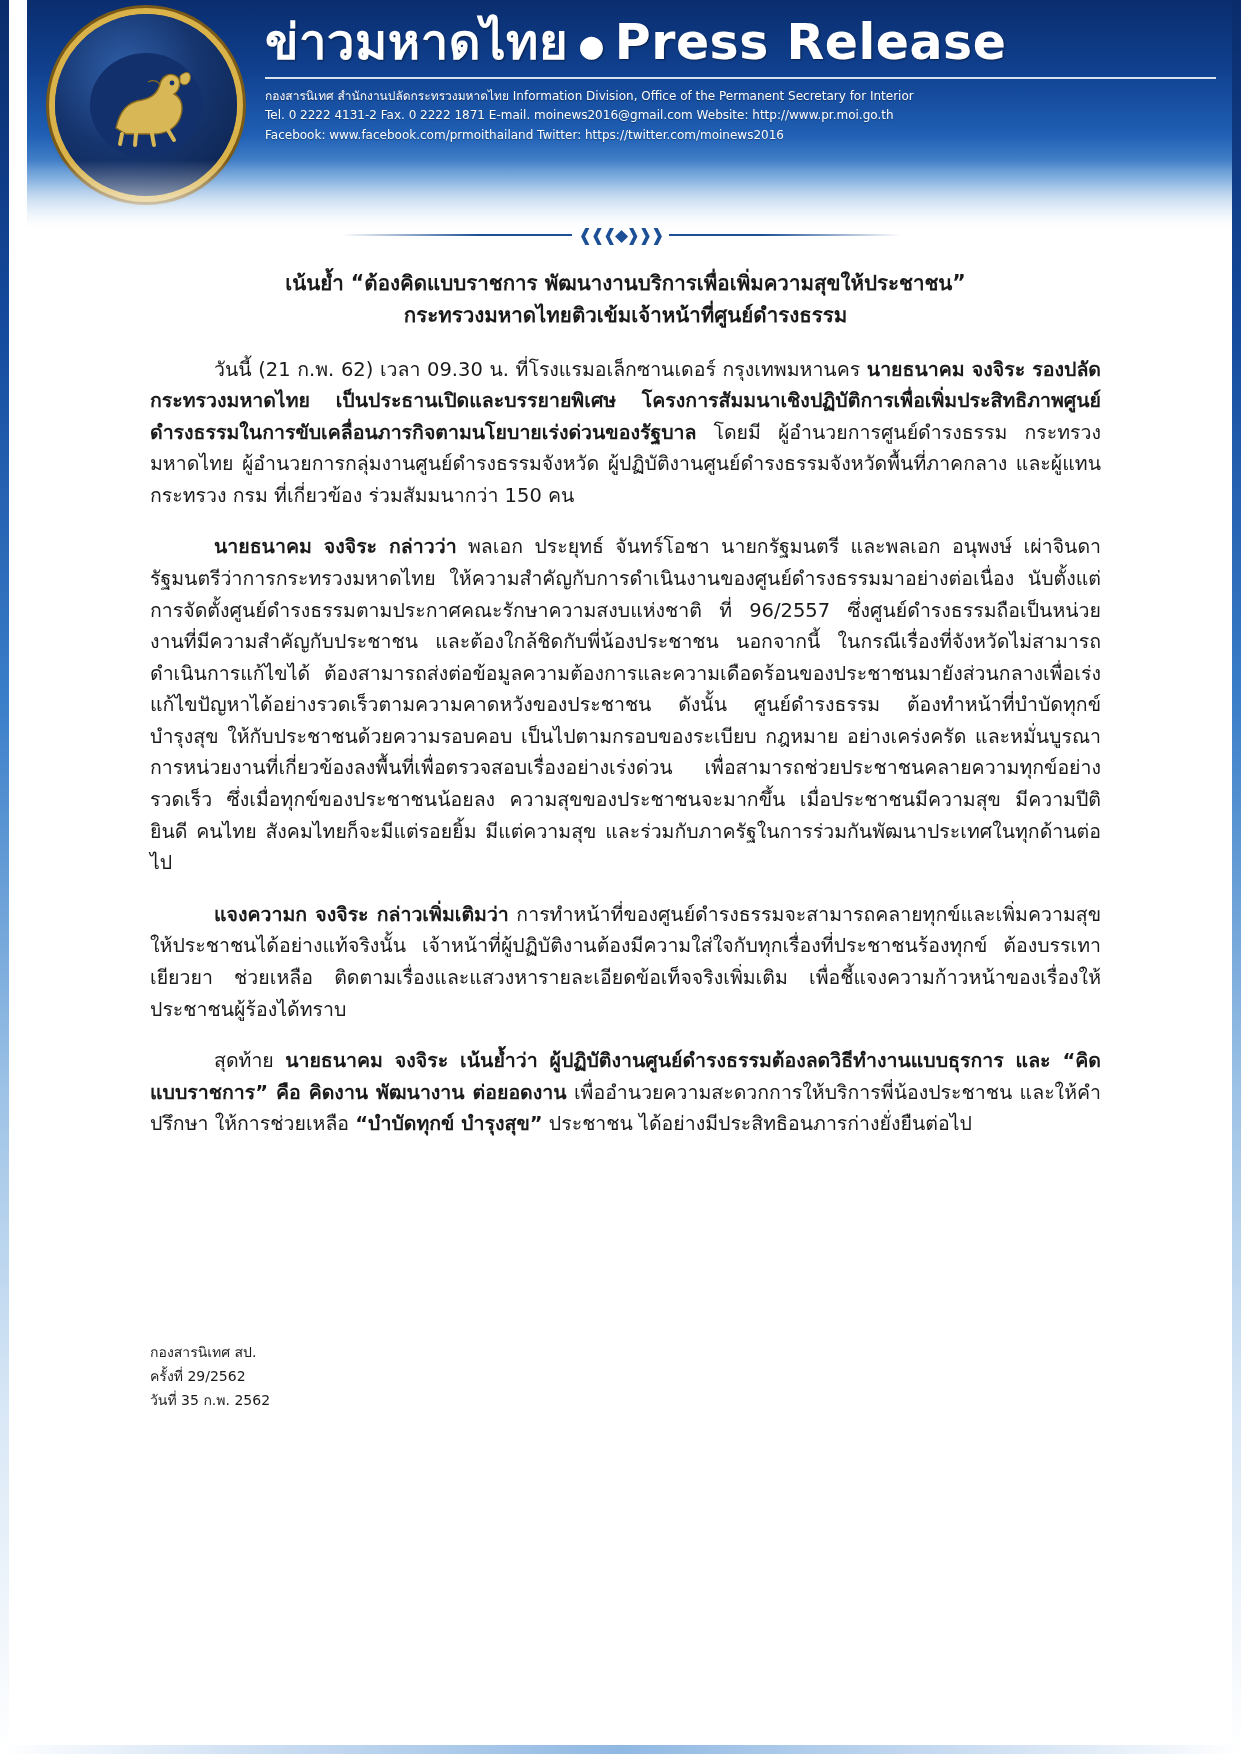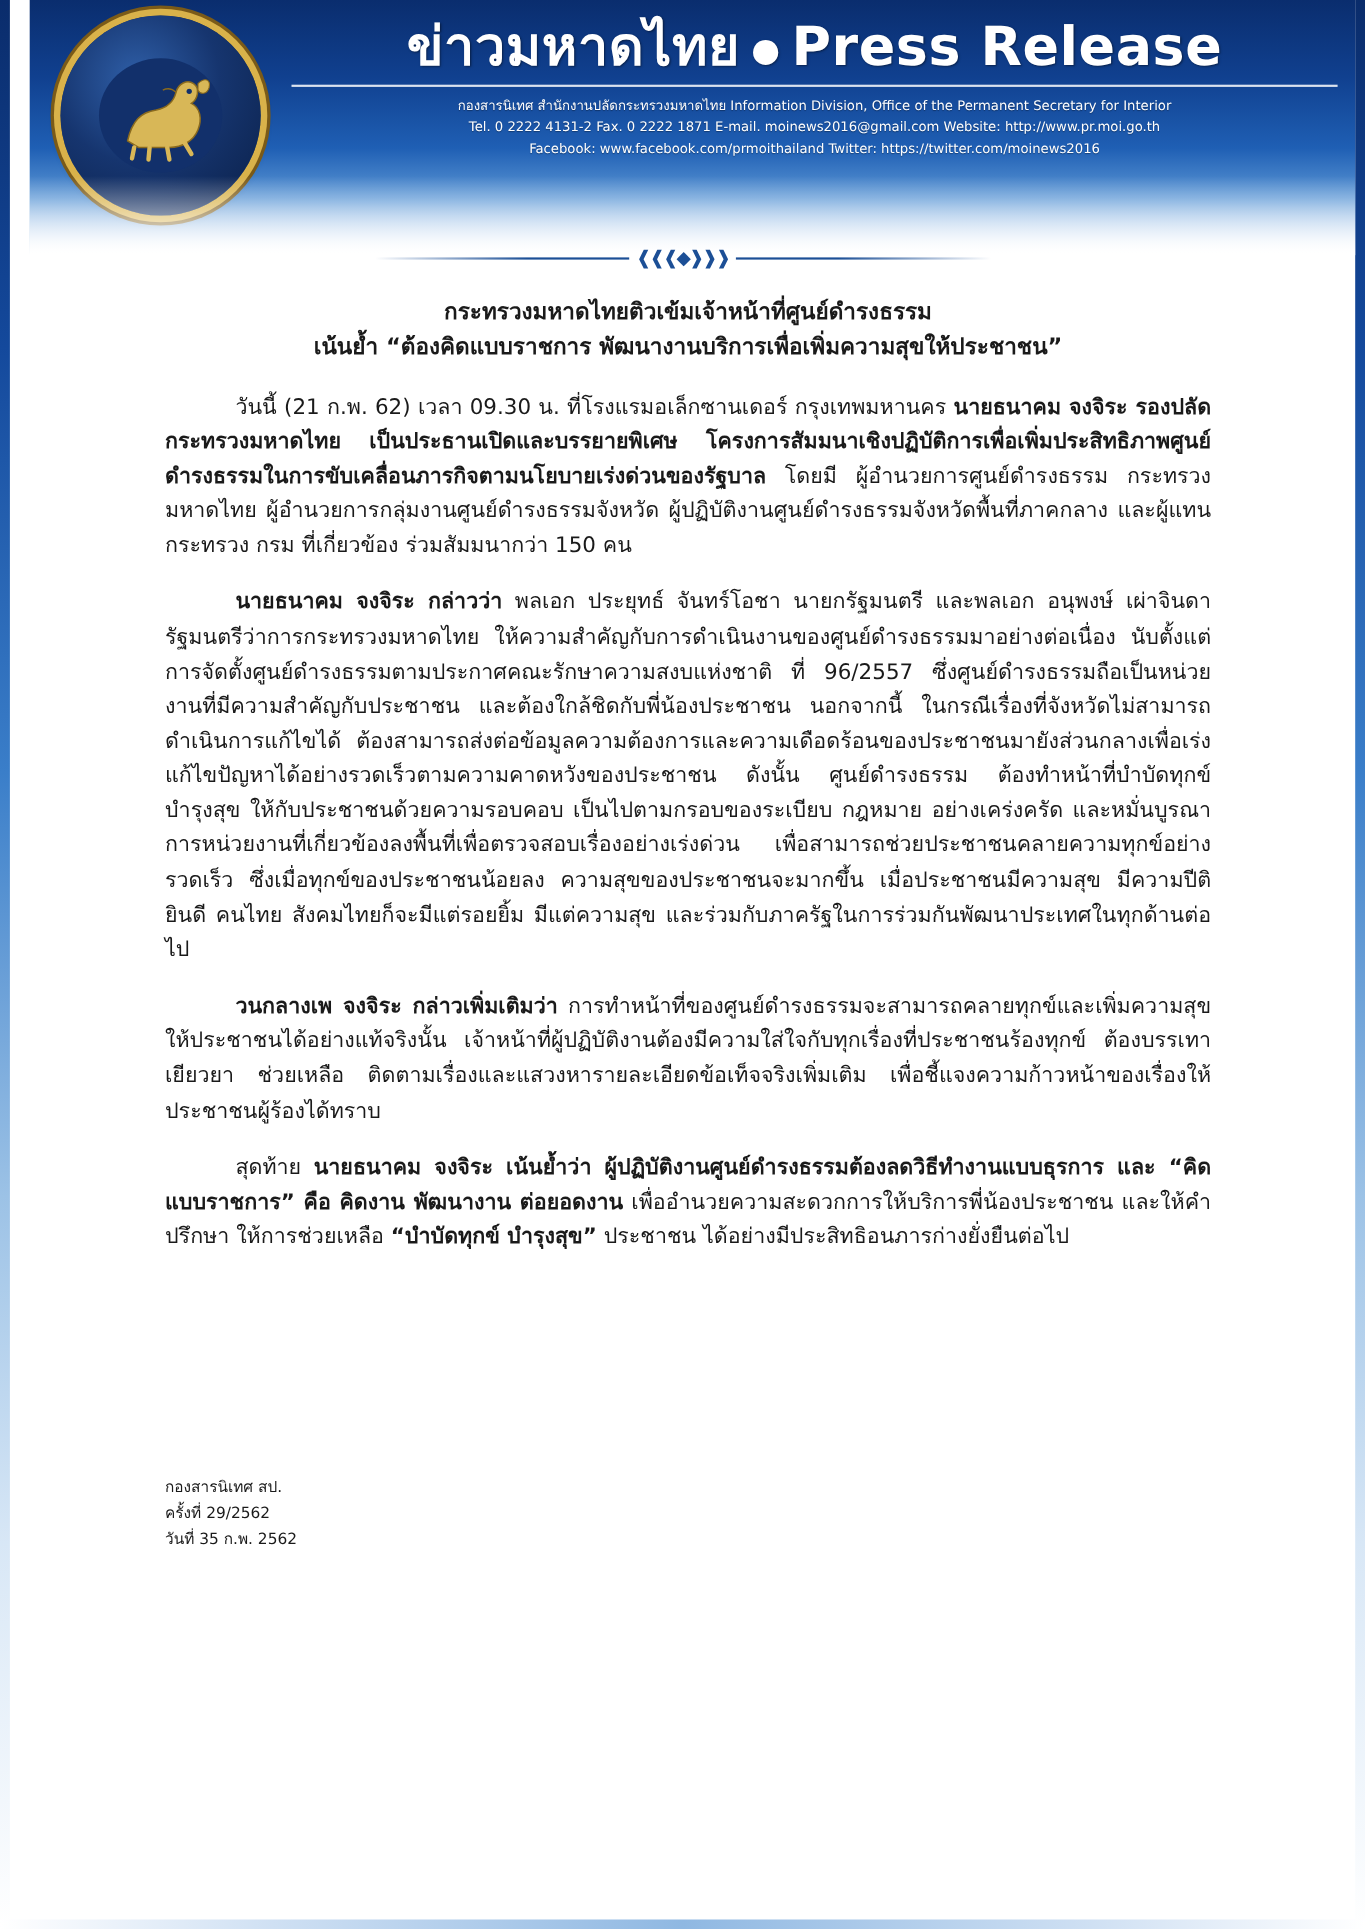--- a/index.html
+++ b/index.html
@@ -49,21 +49,20 @@
 
   
   .header {
     position: absolute;
     left: 27px;
     right: 9px;
     top: 0;
     height: 232px;
     background: linear-gradient(180deg, #0a2d6e 0%, #10408f 30%, #1f5fb4 58%, #5d98d6 78%, #b8d2ee 92%, #ffffff 100%);
     overflow: hidden;
-    text-align: center;
   }
   .header-wave {
     position: absolute;
     left: 0; right: 0; bottom: 0; height: 72px;
     background: linear-gradient(180deg, rgba(255,255,255,0) 0%, rgba(255,255,255,0.55) 55%, rgba(255,255,255,1) 100%);
   }
   .emblem {
     position: absolute;
     left: 28px;
     top: 14px;
@@ -223,27 +222,27 @@
   </div>
 
   <div class="divider">
     <div class="seg"></div>
     <div class="orn">❰❰❰◆❱❱❱</div>
     <div class="seg right"></div>
   </div>
 
   <div class="content">
     <div class="doc-title">
+      <div>เน้นย้ำ “ต้องคิดแบบราชการ พัฒนางานบริการเพื่อเพิ่มความสุขให้ประชาชน”</div>
       <div>กระทรวงมหาดไทยติวเข้มเจ้าหน้าที่ศูนย์ดำรงธรรม</div>
-      <div>เน้นย้ำ “ต้องคิดแบบราชการ พัฒนางานบริการเพื่อเพิ่มความสุขให้ประชาชน”</div>
     </div>
     <div id="paragraphs">
         <p class="para"><span>วันนี้ (21 ก.พ. 62) เวลา 09.30 น. ที่โรงแรมอเล็กซานเดอร์ กรุงเทพมหานคร </span><b>นายธนาคม จงจิระ รองปลัดกระทรวงมหาดไทย เป็นประธานเปิดและบรรยายพิเศษ โครงการสัมมนาเชิงปฏิบัติการเพื่อเพิ่มประสิทธิภาพศูนย์ดำรงธรรมในการขับเคลื่อนภารกิจตามนโยบายเร่งด่วนของรัฐบาล</b><span> โดยมี ผู้อำนวยการศูนย์ดำรงธรรม กระทรวงมหาดไทย ผู้อำนวยการกลุ่มงานศูนย์ดำรงธรรมจังหวัด ผู้ปฏิบัติงานศูนย์ดำรงธรรมจังหวัดพื้นที่ภาคกลาง และผู้แทนกระทรวง กรม ที่เกี่ยวข้อง ร่วมสัมมนากว่า 150 คน</span></p>
         <p class="para"><b>นายธนาคม จงจิระ กล่าวว่า</b><span> พลเอก ประยุทธ์ จันทร์โอชา นายกรัฐมนตรี และพลเอก อนุพงษ์ เผ่าจินดา รัฐมนตรีว่าการกระทรวงมหาดไทย ให้ความสำคัญกับการดำเนินงานของศูนย์ดำรงธรรมมาอย่างต่อเนื่อง นับตั้งแต่การจัดตั้งศูนย์ดำรงธรรมตามประกาศคณะรักษาความสงบแห่งชาติ ที่ 96/2557 ซึ่งศูนย์ดำรงธรรมถือเป็นหน่วยงานที่มีความสำคัญกับประชาชน และต้องใกล้ชิดกับพี่น้องประชาชน นอกจากนี้ ในกรณีเรื่องที่จังหวัดไม่สามารถดำเนินการแก้ไขได้ ต้องสามารถส่งต่อข้อมูลความต้องการและความเดือดร้อนของประชาชนมายังส่วนกลางเพื่อเร่งแก้ไขปัญหาได้อย่างรวดเร็วตามความคาดหวังของประชาชน ดังนั้น ศูนย์ดำรงธรรม ต้องทำหน้าที่บำบัดทุกข์ บำรุงสุข ให้กับประชาชนด้วยความรอบคอบ เป็นไปตามกรอบของระเบียบ กฎหมาย อย่างเคร่งครัด และหมั่นบูรณาการหน่วยงานที่เกี่ยวข้องลงพื้นที่เพื่อตรวจสอบเรื่องอย่างเร่งด่วน เพื่อสามารถช่วยประชาชนคลายความทุกข์อย่างรวดเร็ว ซึ่งเมื่อทุกข์ของประชาชนน้อยลง ความสุขของประชาชนจะมากขึ้น เมื่อประชาชนมีความสุข มีความปีติยินดี คนไทย สังคมไทยก็จะมีแต่รอยยิ้ม มีแต่ความสุข และร่วมกับภาครัฐในการร่วมกันพัฒนาประเทศในทุกด้านต่อไป</span></p>
-        <p class="para"><b>วนกลางเพ จงจิระ กล่าวเพิ่มเติมว่า</b><span> การทำหน้าที่ของศูนย์ดำรงธรรมจะสามารถคลายทุกข์และเพิ่มความสุขให้ประชาชนได้อย่างแท้จริงนั้น เจ้าหน้าที่ผู้ปฏิบัติงานต้องมีความใส่ใจกับทุกเรื่องที่ประชาชนร้องทุกข์ ต้องบรรเทาเยียวยา ช่วยเหลือ ติดตามเรื่องและแสวงหารายละเอียดข้อเท็จจริงเพิ่มเติม เพื่อชี้แจงความก้าวหน้าของเรื่องให้ประชาชนผู้ร้องได้ทราบ</span></p>
+        <p class="para"><b>แจงความก จงจิระ กล่าวเพิ่มเติมว่า</b><span> การทำหน้าที่ของศูนย์ดำรงธรรมจะสามารถคลายทุกข์และเพิ่มความสุขให้ประชาชนได้อย่างแท้จริงนั้น เจ้าหน้าที่ผู้ปฏิบัติงานต้องมีความใส่ใจกับทุกเรื่องที่ประชาชนร้องทุกข์ ต้องบรรเทาเยียวยา ช่วยเหลือ ติดตามเรื่องและแสวงหารายละเอียดข้อเท็จจริงเพิ่มเติม เพื่อชี้แจงความก้าวหน้าของเรื่องให้ประชาชนผู้ร้องได้ทราบ</span></p>
         <p class="para last"><span>สุดท้าย </span><b>นายธนาคม จงจิระ เน้นย้ำว่า ผู้ปฏิบัติงานศูนย์ดำรงธรรมต้องลดวิธีทำงานแบบธุรการ และ “คิดแบบราชการ” คือ คิดงาน พัฒนางาน ต่อยอดงาน</b><span> เพื่ออำนวยความสะดวกการให้บริการพี่น้องประชาชน และให้คำปรึกษา ให้การช่วยเหลือ </span><b>“บำบัดทุกข์ บำรุงสุข”</b><span> ประชาชน ได้อย่างมีประสิทธิอนภารก่างยั่งยืนต่อไป</span></p>
       </div>
   </div>
 
   <div class="signoff">
     <div>กองสารนิเทศ สป.</div>
     <div>ครั้งที่ 29/2562</div>
     <div>วันที่ 35 ก.พ. 2562</div>
   </div>
 </div>

